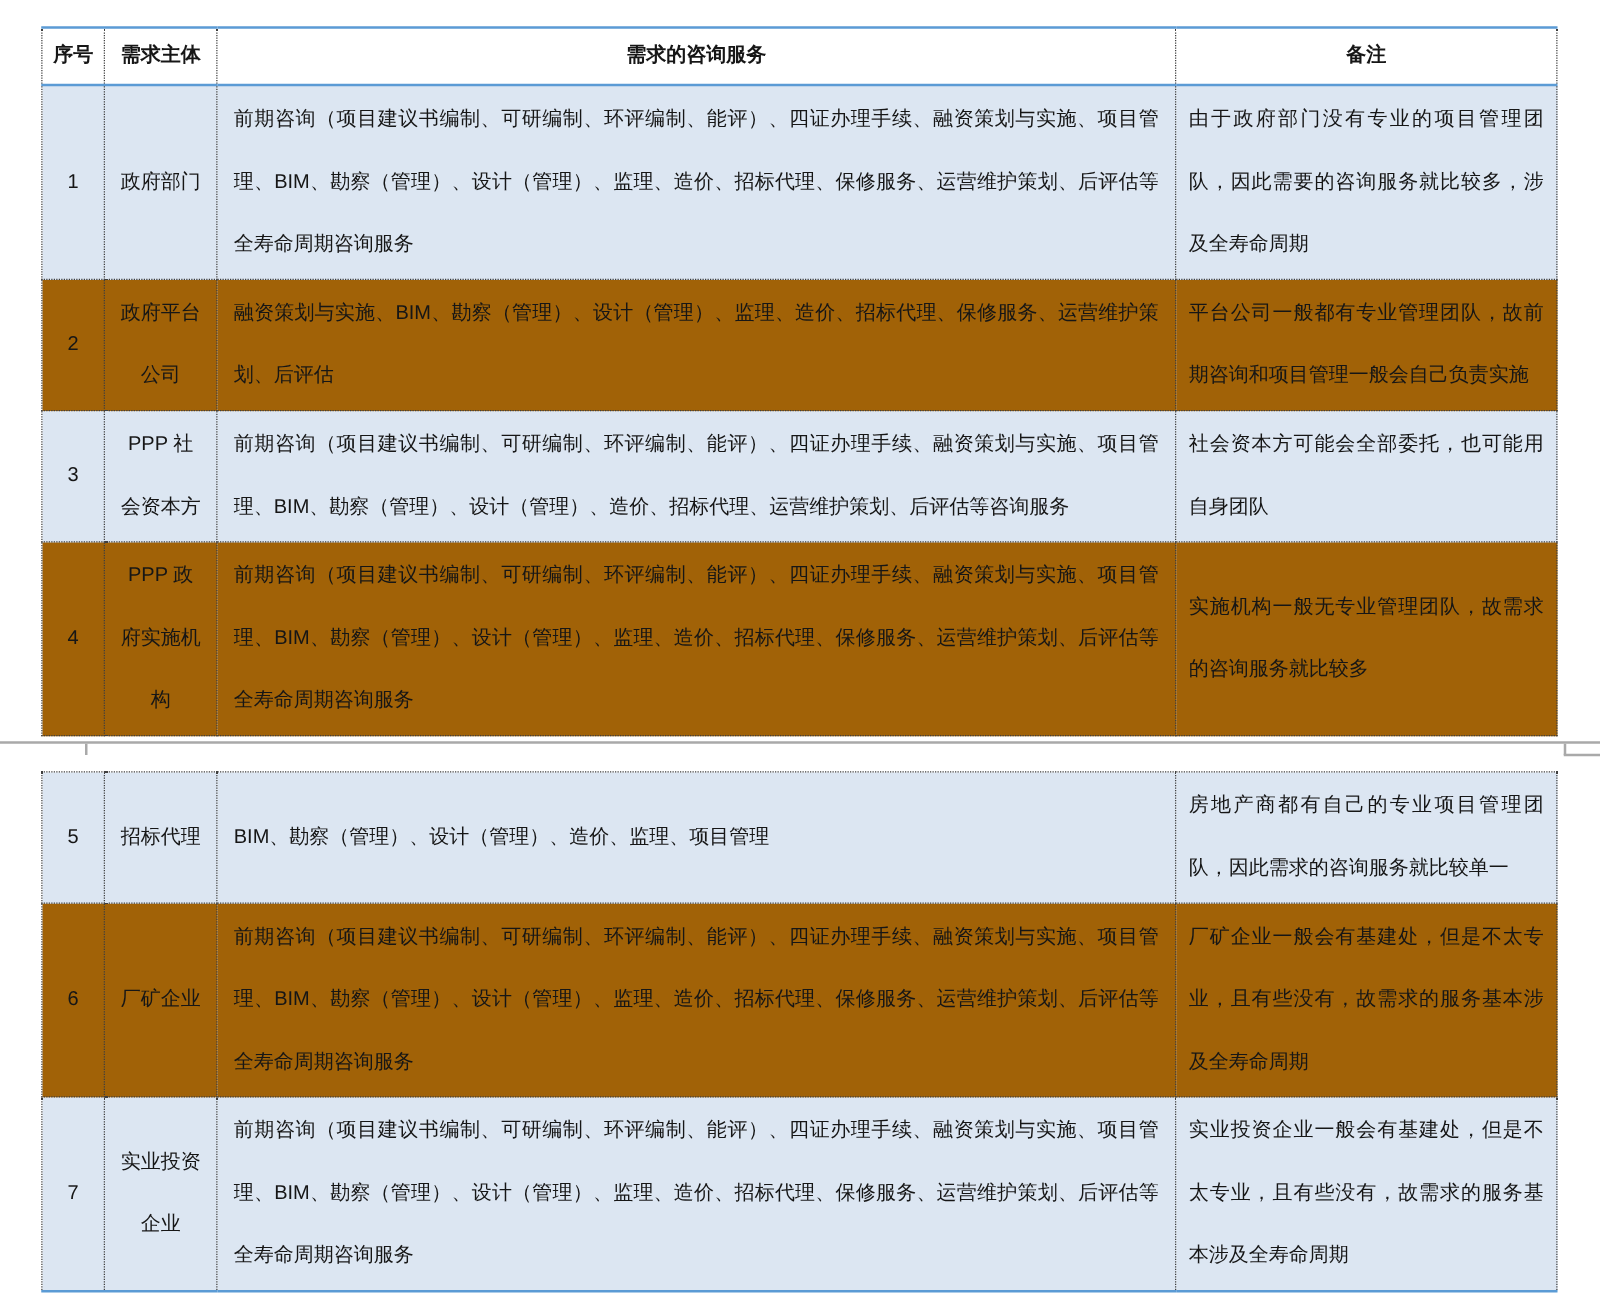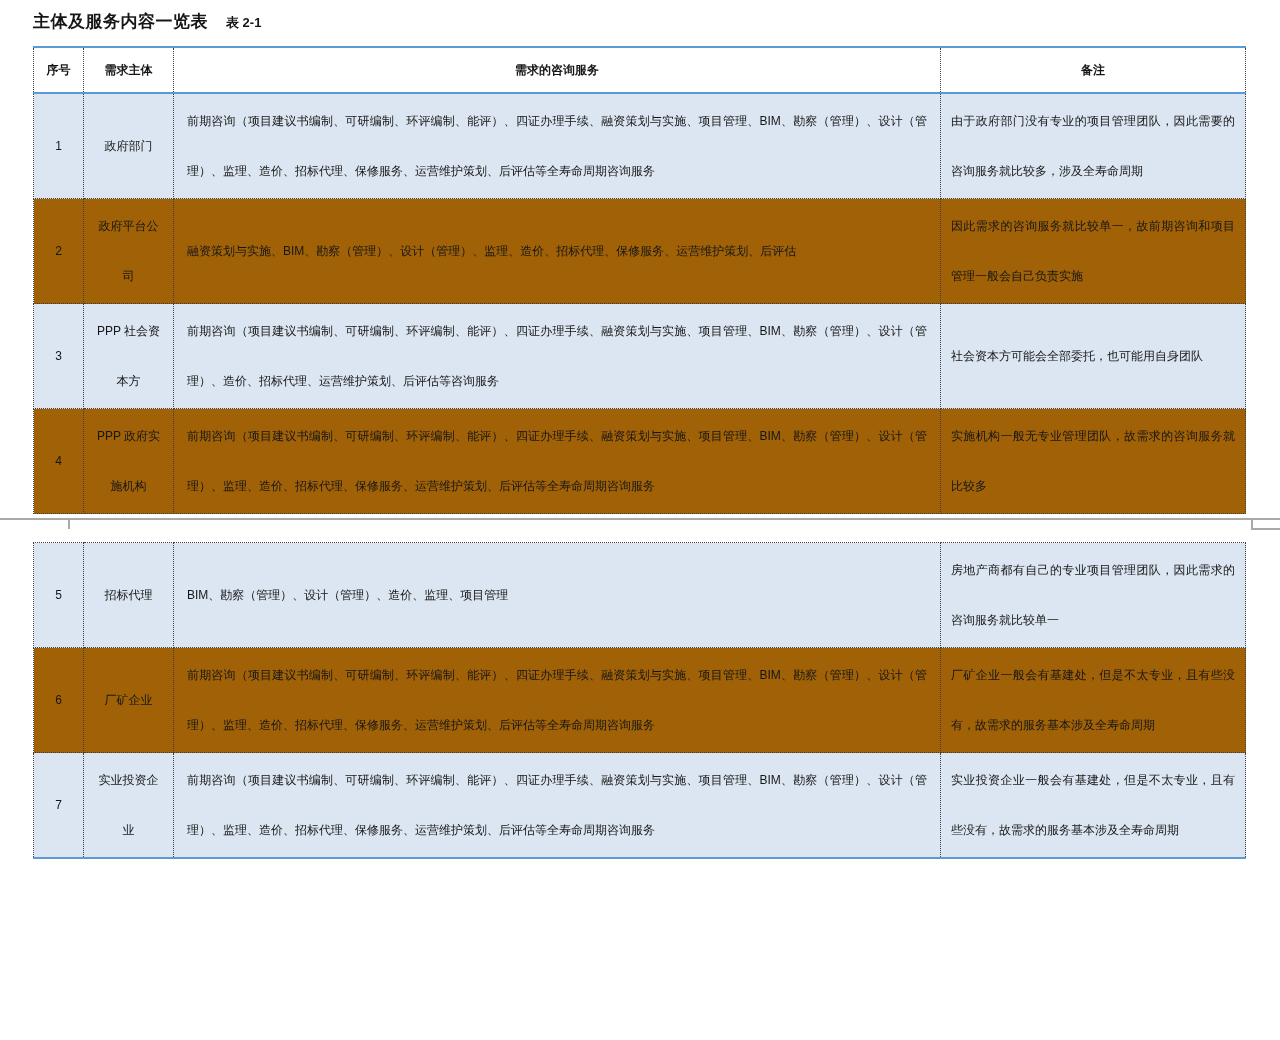--- a/index.html
+++ b/index.html
@@ -22,21 +22,21 @@
   .table-label{font-size:13px;font-weight:bold;margin-left:18px;}
 
   table{border-collapse:collapse;table-layout:fixed;width:1212px;margin-top:13px;}
   col.c-no{width:50px;}
   col.c-subject{width:90px;}
   col.c-services{width:767px;}
   col.c-remark{width:305px;}
 
   th,td{
     border:1px dotted var(--grid);
-    font-size:12px;
+    font-size:16px;
     vertical-align:middle;
     padding:0;
     word-break:break-all;
   }
   thead th{
     height:44px;line-height:44px;
     font-weight:bold;text-align:center;
     background:#ffffff;
     border-top:2px solid var(--accent);
     border-bottom:2px solid var(--accent);
@@ -65,24 +65,20 @@
   }
   .pb-step-right{
     position:absolute;left:1251px;top:14px;width:29px;height:2px;background:var(--break);
   }
 </style>
 </head>
 <body>
 
 <div class="doc">
 
-  <div class="title-row">
-    <span class="doc-title">主体及服务内容一览表</span>
-    <span class="table-label">表 2-1</span>
-  </div>
 
   <table id="table-page1">
     <colgroup>
       <col class="c-no">
         <col class="c-subject">
         <col class="c-services">
         <col class="c-remark">
     </colgroup>
     <thead>
       <tr>
@@ -96,21 +92,21 @@
         <tr class="shaded">
     <td class="cell-no">1</td>
     <td class="cell-subject">政府部门</td>
     <td class="cell-services">前期咨询（项目建议书编制、可研编制、环评编制、能评）、四证办理手续、融资策划与实施、项目管理、BIM、勘察（管理）、设计（管理）、监理、造价、招标代理、保修服务、运营维护策划、后评估等全寿命周期咨询服务</td>
     <td class="cell-remark">由于政府部门没有专业的项目管理团队，因此需要的咨询服务就比较多，涉及全寿命周期</td>
   </tr>
         <tr class="plain">
     <td class="cell-no">2</td>
     <td class="cell-subject">政府平台公司</td>
     <td class="cell-services">融资策划与实施、BIM、勘察（管理）、设计（管理）、监理、造价、招标代理、保修服务、运营维护策划、后评估</td>
-    <td class="cell-remark">因此需求的咨询服务就比较单一，故前期咨询和项目管理一般会自己负责实施</td>
+    <td class="cell-remark">平台公司一般都有专业管理团队，故前期咨询和项目管理一般会自己负责实施</td>
   </tr>
         <tr class="shaded">
     <td class="cell-no">3</td>
     <td class="cell-subject">PPP 社会资本方</td>
     <td class="cell-services">前期咨询（项目建议书编制、可研编制、环评编制、能评）、四证办理手续、融资策划与实施、项目管理、BIM、勘察（管理）、设计（管理）、造价、招标代理、运营维护策划、后评估等咨询服务</td>
     <td class="cell-remark">社会资本方可能会全部委托，也可能用自身团队</td>
   </tr>
         <tr class="plain">
     <td class="cell-no">4</td>
     <td class="cell-subject">PPP 政府实施机构</td>

